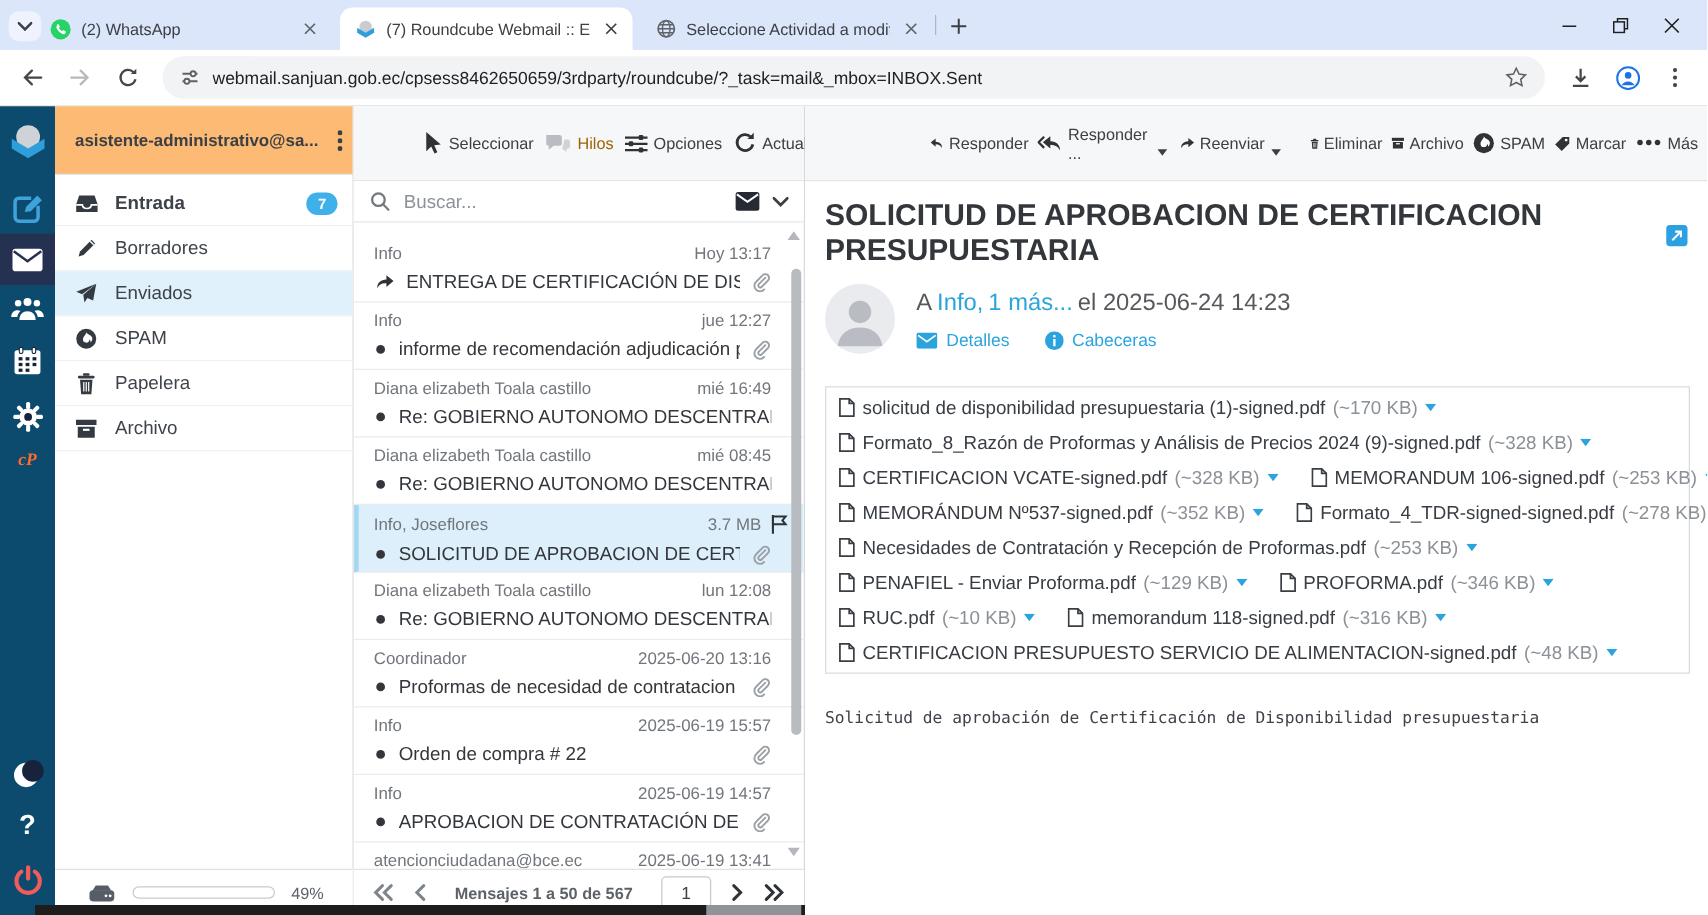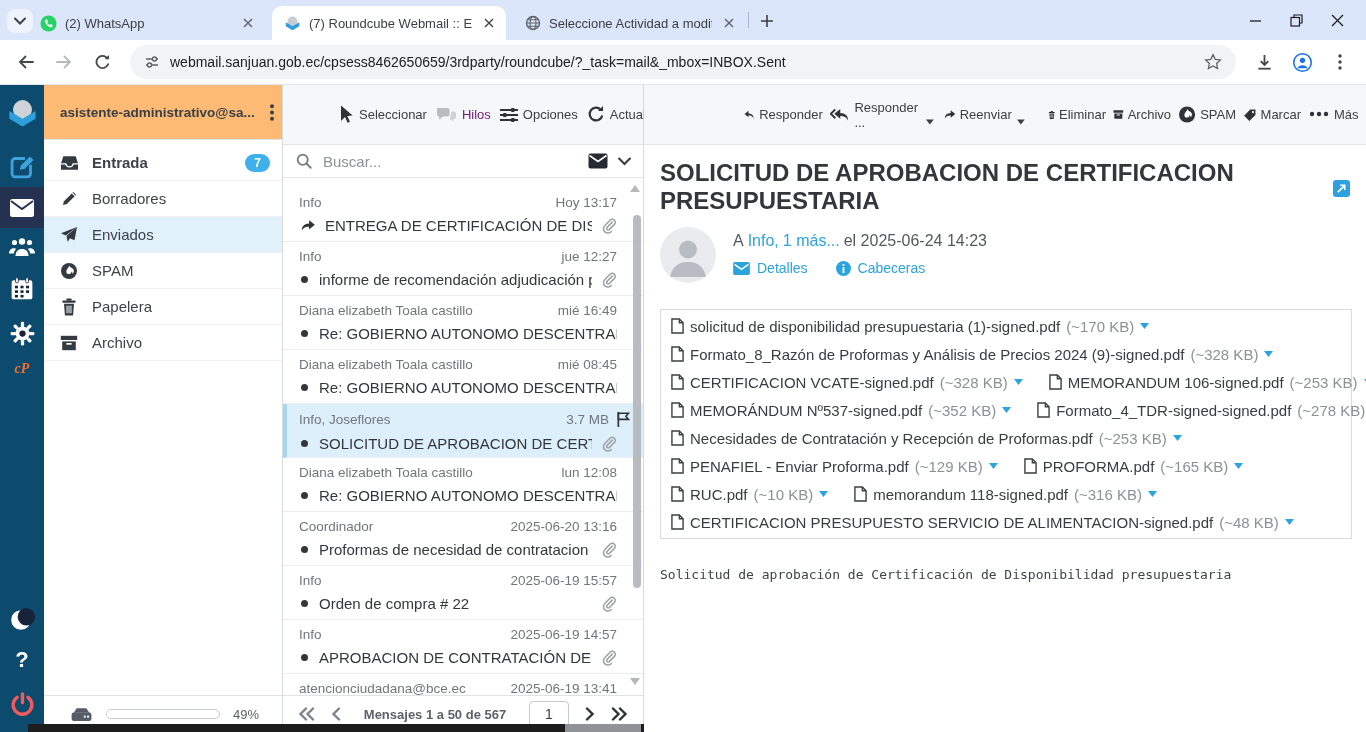--- a/index.html
+++ b/index.html
@@ -43,21 +43,21 @@
   .badge{background:#3fb0ea;color:#fff;font-size:12px;font-weight:bold;border-radius:9px;padding:2px 9px}
   .quota{position:absolute;bottom:0;left:0;width:238px;height:37px;border-top:1px solid #dfe1e4;background:#fff;display:flex;align-items:center;gap:13px;padding:0 12px 0 26px}
   .qtrack{width:114px;height:10px;border:1px solid #c8cbcf;border-radius:6px;background:#fff;overflow:hidden}
   .qfill{width:49%;height:100%;background:#5ab4e5}
   .qlabel{font-size:13px;color:#5d6268}
 
   
   #listcol{position:absolute;left:283px;top:85px;width:361px;height:647px;background:#fff;border-right:1px solid #d7dadd}
   .ltoolbar{height:60px;background:#f6f7f8;border-bottom:1px solid #e4e5e7;display:flex;align-items:center;padding-left:52px;gap:8px}
   .tbtn{display:flex;flex-direction:row;align-items:center;gap:4px;font-size:13px;color:#3c4043}
-  .tbtn.dis{color:#701a75}
+  .tbtn.dis{color:#a16207}
   .search{height:33px;border-bottom:1px solid #e6e7e9;display:flex;align-items:center;padding:0 12px;gap:10px;background:#fff}
   .search input{border:none;outline:none;flex:1;font-size:15px;color:#333;font-family:"Liberation Sans",sans-serif;background:transparent}
   .search input::placeholder{color:#8d9298}
   .mlist{position:absolute;top:93px;bottom:37px;left:0;right:0;overflow:hidden;padding-top:10px}
   .row{height:54px;padding:7px 26px 0 16px;border-bottom:1px solid #ebecee}
   .row .l1{display:flex;font-size:13.5px;color:#71767c;gap:7px;align-items:center}
   .r-sender{flex:1;overflow:hidden;white-space:nowrap}
   .row .l2{display:flex;align-items:center;gap:9px;margin-top:7px;font-size:15px;color:#33373c}
   .r-subj{flex:1;overflow:hidden;white-space:nowrap}
   .dot{width:7px;height:7px;background:#33373c;border-radius:50%;flex:none;margin:0 2px}
@@ -73,21 +73,21 @@
   #msgcol{position:absolute;left:644px;top:85px;width:722px;height:647px;background:#fff}
   .mtoolbar{height:60px;background:#f6f7f8;border-bottom:1px solid #e4e5e7;display:flex;align-items:center;padding-left:100px;gap:7px}
   .mtoolbar .tbtn{min-width:58px}
   .tcaret{align-self:center;margin:14px 2px 0 -2px}
   .mcontent{position:absolute;top:60px;left:0;right:0;bottom:0;padding:14px 16px 0 16px;overflow:hidden}
   .subject{display:flex;align-items:center;gap:10px;font-size:24px;font-weight:bold;color:#33373c}
   .extlink{width:17px;height:17px;background:#2da0e2;border-radius:3px;display:flex;align-items:center;justify-content:center;flex:none;margin-top:2px}
   .mhead{display:flex;margin-top:12px;gap:17px}
   .avatar{width:56px;height:56px;border-radius:50%;background:#e9ebee;overflow:hidden;flex:none}
   .mh-r{padding-top:5px}
-  .to-line{font-size:16px;color:#55595e}
+  .to-line{font-size:19px;color:#55595e}
   .to-line span{margin-right:4px}
   .blue{color:#2ba4de}
   .links-line{display:flex;gap:28px;margin-top:10px;align-items:center;font-size:14px}
   .linkitem{display:flex;gap:7px;align-items:center;color:#2ba4de}
   .attbox{margin-top:26px;border:1px solid #d9dbde;width:692px;padding:2px 10px}
   .attrow{height:28px;display:flex;align-items:center;gap:26px}
   .att{display:flex;align-items:center;gap:6px;font-size:15px;white-space:nowrap}
   .att-name{color:#383d43}
   .att-size{color:#8b9197}
   .mbody{margin-top:28px;font-family:"DejaVu Sans Mono",monospace;font-size:13px;color:#3e434a}
@@ -813,21 +813,21 @@
             <svg width="9" height="6" viewBox="0 0 9 6">
                 <path d="M0 0h9L4.5 6z" fill="#2ba4de"></path>
               </svg>
           </span>
           <span class="att">
             <svg width="13" height="16" viewBox="0 0 14 17">
                 <path d="M1 1h8l4 4v11H1z" fill="none" stroke="#3a3f45" stroke-width="1.5"></path>
                 <path d="M9 1v4h4" fill="none" stroke="#3a3f45" stroke-width="1.5"></path>
               </svg>
             <span class="att-name">PROFORMA.pdf</span>
-            <span class="att-size">(~165 KB)</span>
+            <span class="att-size">(~346 KB)</span>
             <svg width="9" height="6" viewBox="0 0 9 6">
                 <path d="M0 0h9L4.5 6z" fill="#2ba4de"></path>
               </svg>
           </span>
         </div>
         <div class="attrow">
           <span class="att">
             <svg width="13" height="16" viewBox="0 0 14 17">
                 <path d="M1 1h8l4 4v11H1z" fill="none" stroke="#3a3f45" stroke-width="1.5"></path>
                 <path d="M9 1v4h4" fill="none" stroke="#3a3f45" stroke-width="1.5"></path>

